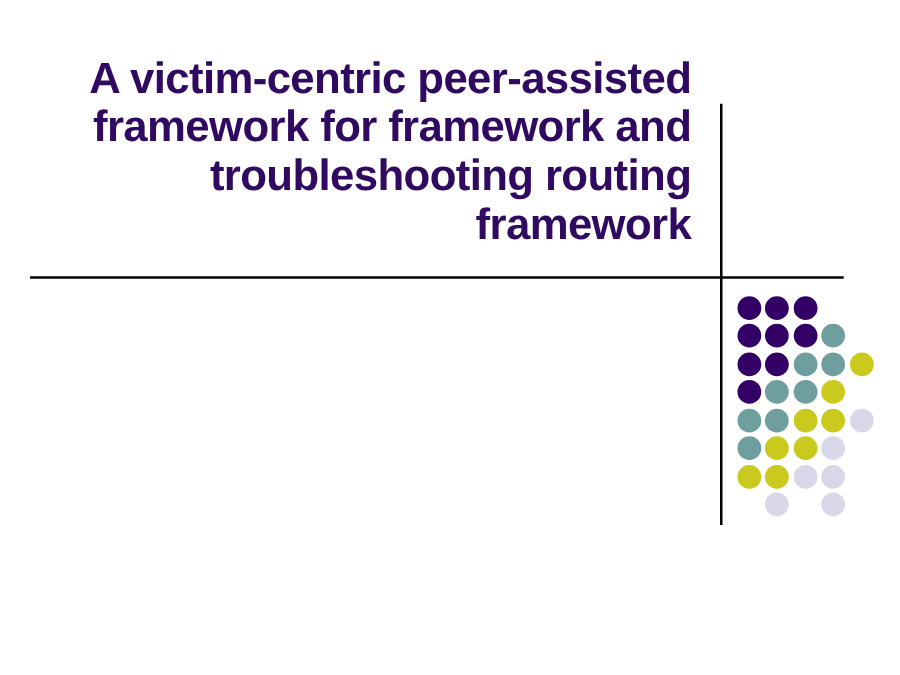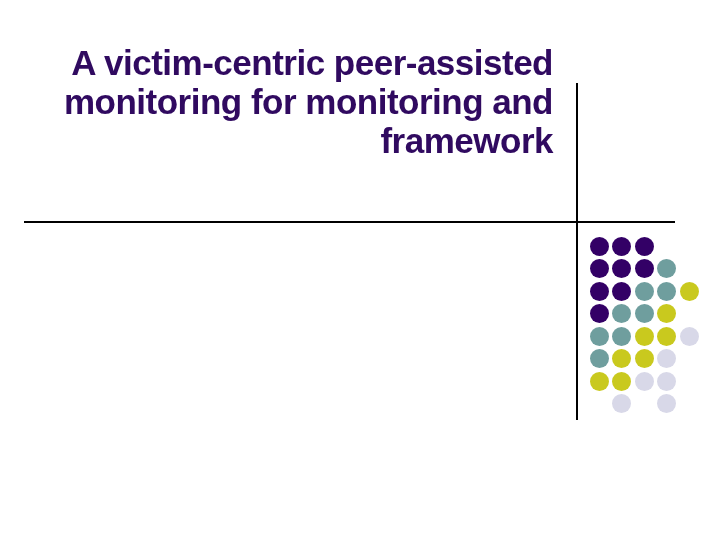--- a/index.html
+++ b/index.html
@@ -62,21 +62,22 @@
     border-radius: 50%;
   }
 </style>
 </head>
 <body>
 
 <div class="slide" style="background: rgb(255, 255, 255);">
 
   <div class="title-block" style="color: rgb(48, 10, 96);">
     <div class="title-line">A victim-centric peer-assisted</div>
-    <div class="title-line">monitoring for monitoring and</div>
+    <div class="title-line">framework for framework and</div>
+    <div class="title-line">troubleshooting routing</div>
     <div class="title-line">framework</div>
   </div>
 
   <div class="hrule" style="background: rgb(0, 0, 0);"></div>
 
   <div class="vrule" style="background: rgb(0, 0, 0);"></div>
 
   <div class="dot-grid">
       <div class="dot-cell">
         <div class="dot" style="background: rgb(51, 0, 102);"></div>

